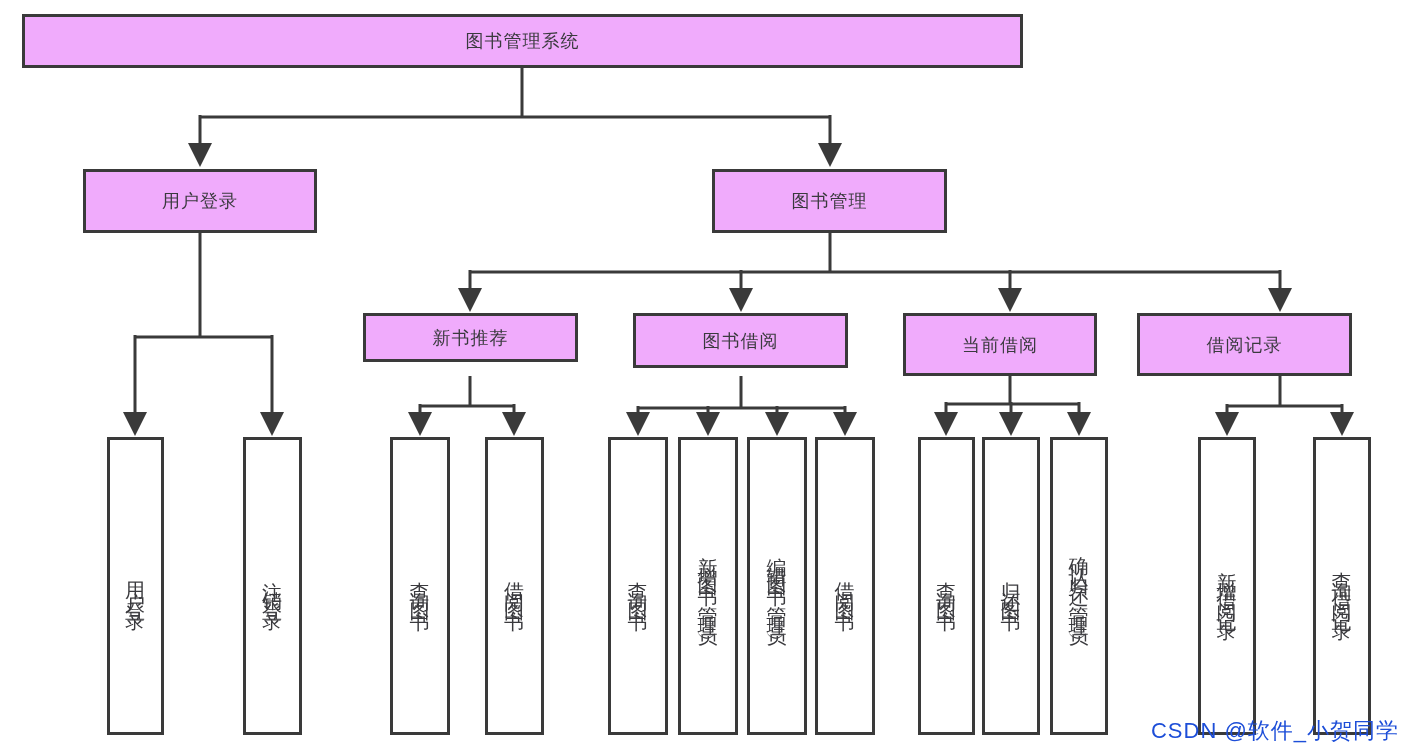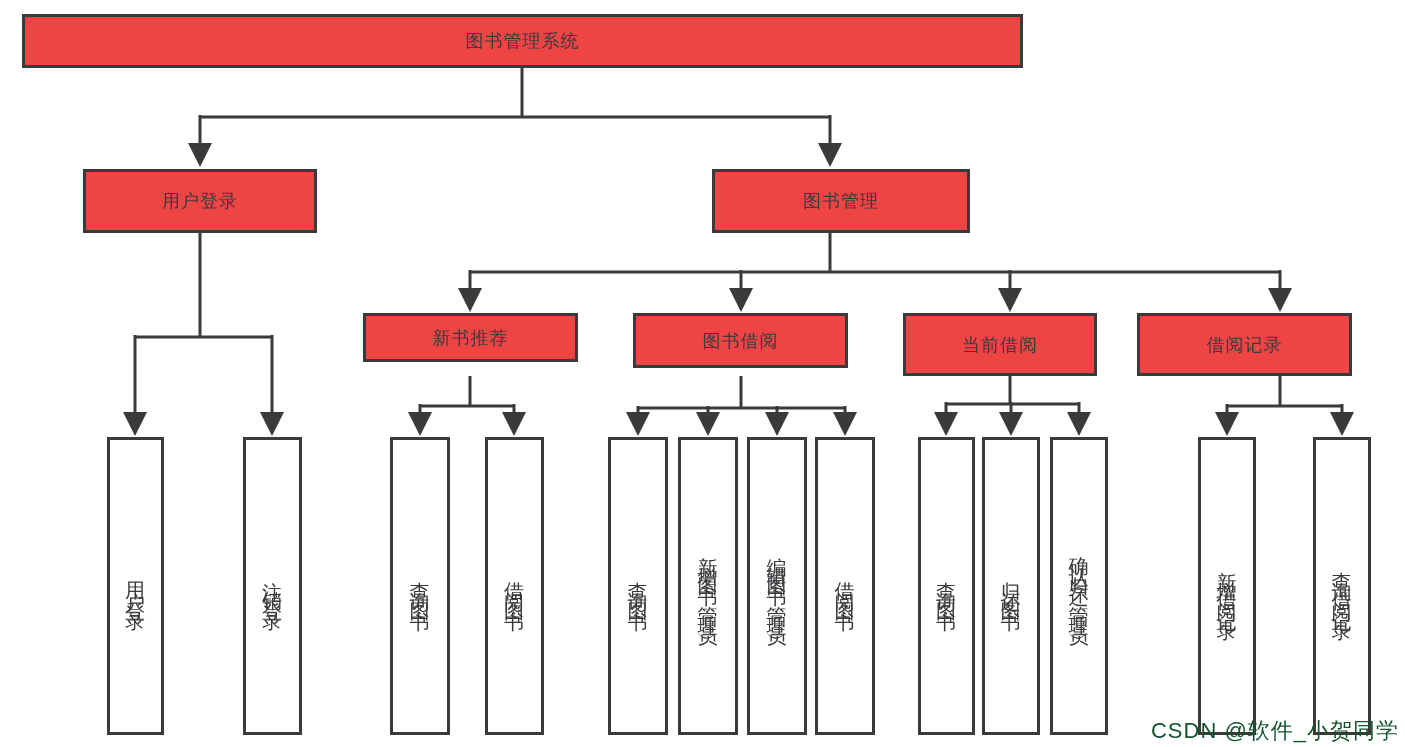--- a/index.html
+++ b/index.html
@@ -19,21 +19,21 @@
     position: absolute;
     left: 0; top: 0;
     width: 1405px;
     height: 747px;
     z-index: 0;
   }
   .node {
     position: absolute;
     box-sizing: border-box;
     border: 3px solid #3a3a3a;
-    background: #ef4444;
+    background: #f0abfc;
     display: flex;
     align-items: center;
     justify-content: center;
     color: #3a3a3e;
     font-size: 18px;
     letter-spacing: 1px;
     z-index: 1;
     white-space: nowrap;
   }
   .leaf {
@@ -56,21 +56,21 @@
     line-height: 1;
     letter-spacing: 10px;
     color: #3a3a3e;
   }
   .watermark {
     position: absolute;
     top: 716px;
     right: 6px;
     z-index: 2;
     font-size: 22px;
-    color: #14532d;
+    color: #1d4ed8;
     letter-spacing: 1px;
     white-space: nowrap;
   }
 </style>
 </head>
 <body>
 
 <div class="canvas">
 
   <svg class="connectors" viewBox="0 0 1405 747" xmlns="http://www.w3.org/2000/svg">
@@ -116,21 +116,21 @@
     </g>
   </svg>
 
   <div class="node" style="left:22px; top:14px; width:1001px; height:54px;">
     <span>图书管理系统</span>
   </div>
 
   <div class="node" style="left:83px; top:169px; width:234px; height:64px;">
     <span>用户登录</span>
   </div>
-  <div class="node" style="left:712px; top:169px; width:258px; height:64px;">
+  <div class="node" style="left:712px; top:169px; width:235px; height:64px;">
     <span>图书管理</span>
   </div>
 
   <div class="node" style="left:363px; top:313px; width:215px; height:49px;">
     <span>新书推荐</span>
   </div>
   <div class="node" style="left:633px; top:313px; width:215px; height:55px;">
     <span>图书借阅</span>
   </div>
   <div class="node" style="left:903px; top:313px; width:194px; height:63px;">

